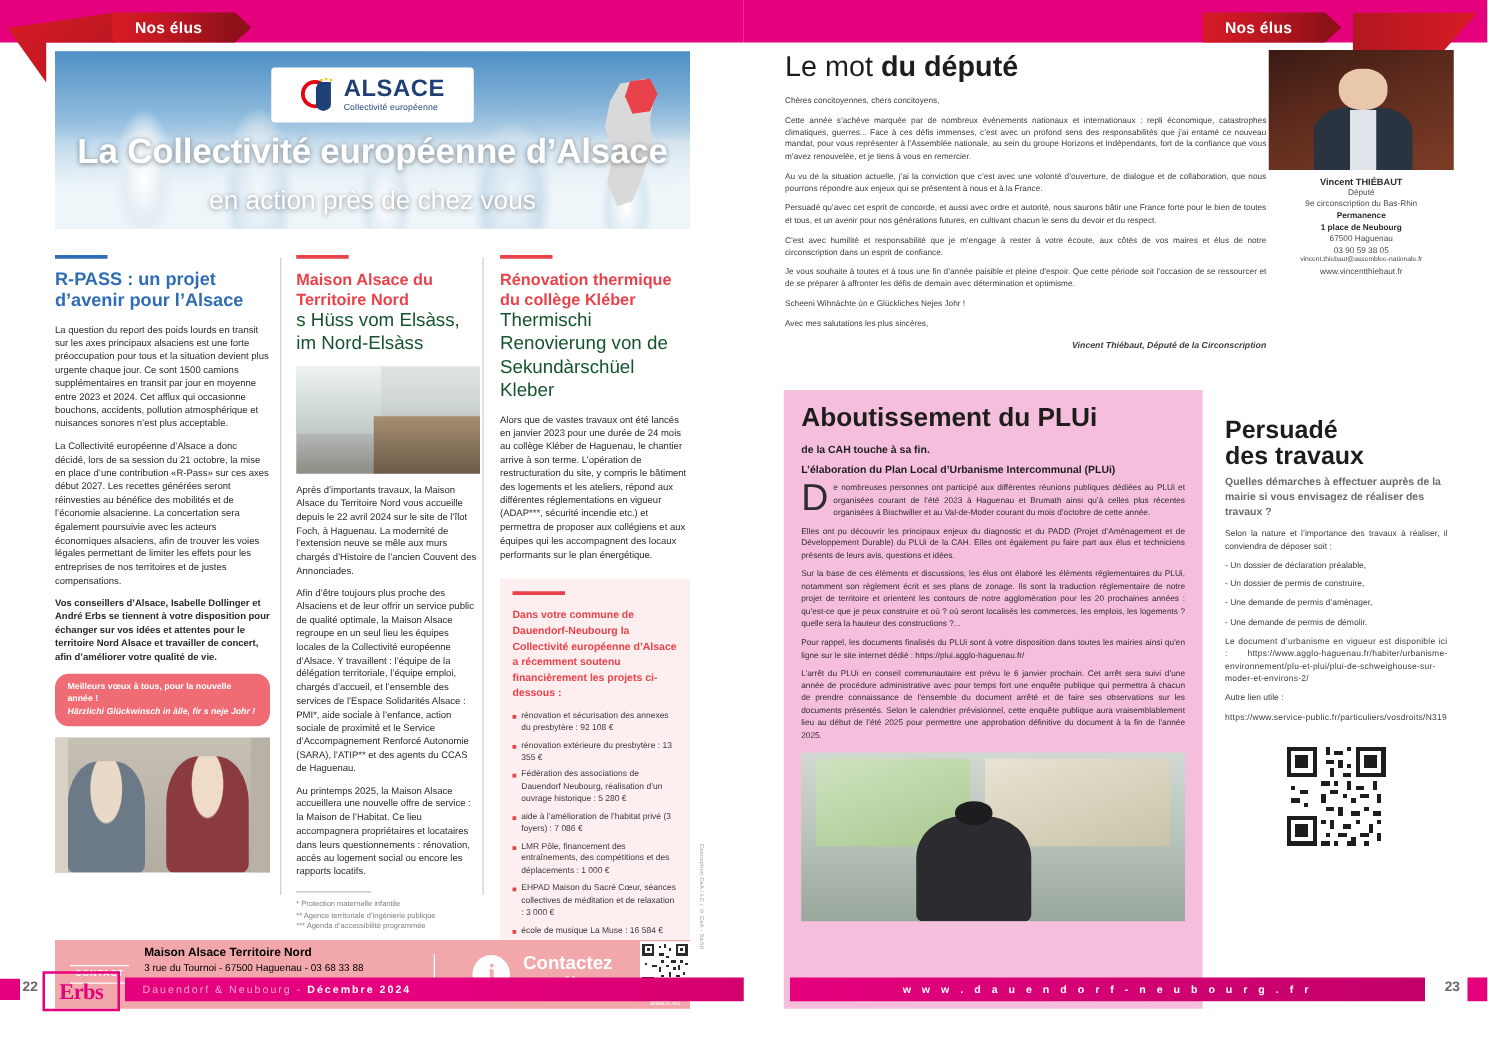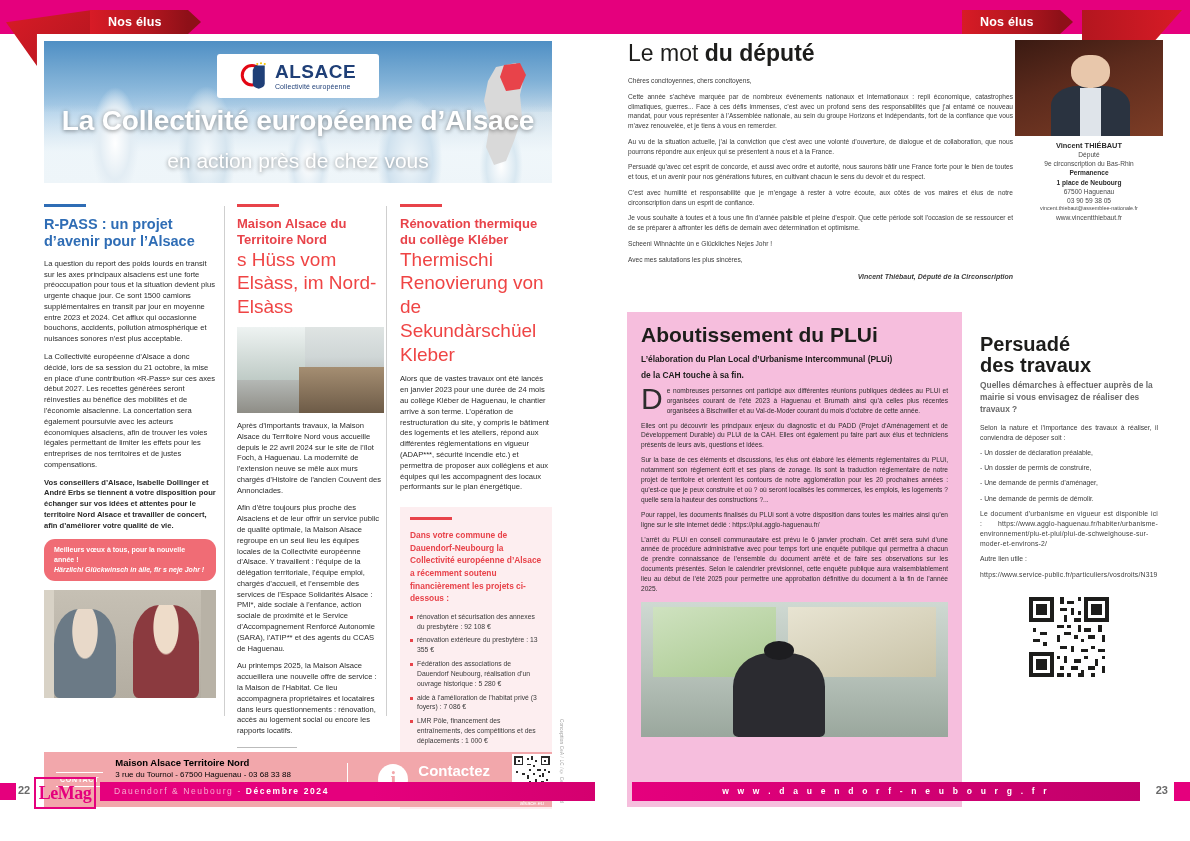--- a/index.html
+++ b/index.html
@@ -100,21 +100,21 @@
   .vrule { position: absolute; top: 172px; width: 1px; background: #cfcfcf; height: 510px; }
   .vrule.v1 { left: 224px; }
   .vrule.v2 { left: 386px; }
 
   .rule { height: 3px; width: 42px; margin-bottom: 9px; }
   .rule.blue { background: #2f6db5; }
   .rule.red { background: #e8434a; }
 
   h3.blue { font-size: 14.5px; font-weight: bold; color: #2f6db5; line-height: 1.2; margin-bottom: 8px; }
   h3.red { font-size: 13px; font-weight: bold; color: #e8434a; line-height: 1.22; }
-  h4.redlight { font-size: 19px; font-weight: normal; color: #ef4444; line-height: 1.25; margin-bottom: 8px; }
+  h4.redlight { font-size: 15px; font-weight: normal; color: #14532d; line-height: 1.25; margin-bottom: 8px; }
 
   p.body { font-size: 7.6px; line-height: 1.42; color: #2b2b2b; margin-bottom: 7px; }
   p.body.bold { font-weight: bold; }
 
   .pill {
     background: #f06c75; color: #fff; border-radius: 11px;
     padding: 6px 10px; font-size: 7px; line-height: 1.45; font-weight: bold;
     margin-top: 5px; margin-bottom: 9px;
   }
   .pill .it { font-style: italic; }
@@ -452,21 +452,21 @@
           </g>
         </svg>
         <div class="qcap">alsace.eu</div>
       </div>
     </div>
   </div>
 
   <div class="foot-left">
     <div class="pinksq"></div>
     <div class="pgno">22</div>
-    <div class="lemag">LeMag</div>
+    <div class="lemag">Erbs</div>
     <div class="bar">
       <span>Dauendorf &amp; Neubourg</span>
       <span>-</span>
       <b>Décembre 2024</b>
     </div>
   </div>
 
   <div class="right-page">
 
     <div class="mot">
@@ -494,22 +494,22 @@
       <div class="ln b">Permanence</div>
       <div class="ln b">1 place de Neubourg</div>
       <div class="ln">67500 Haguenau</div>
       <div class="ln">03 90 59 38 05</div>
       <div class="ln sm">vincent.thiebaut@assemblee-nationale.fr</div>
       <div class="ln">www.vincentthiebaut.fr</div>
     </div>
 
     <div class="plui">
       <h1>Aboutissement du PLUi</h1>
+      <div class="sub">de la CAH touche à sa fin.</div>
       <div class="sub">L’élaboration du Plan Local d’Urbanisme Intercommunal (PLUi)</div>
-      <div class="sub">de la CAH touche à sa fin.</div>
       <p class="dropcap">De nombreuses personnes ont participé aux différentes réunions publiques dédiées au PLUi et organisées courant de l’été 2023 à Haguenau et Brumath ainsi qu’à celles plus récentes organisées à Bischwiller et au Val-de-Moder courant du mois d’octobre de cette année.</p>
       <p>Elles ont pu découvrir les principaux enjeux du diagnostic et du PADD (Projet d’Aménagement et de Développement Durable) du PLUi de la CAH. Elles ont également pu faire part aux élus et techniciens présents de leurs avis, questions et idées.</p>
       <p>Sur la base de ces éléments et discussions, les élus ont élaboré les éléments réglementaires du PLUi, notamment son règlement écrit et ses plans de zonage. Ils sont la traduction réglementaire de notre projet de territoire et orientent les contours de notre agglomération pour les 20 prochaines années : qu’est-ce que je peux construire et où ? où seront localisés les commerces, les emplois, les logements ? quelle sera la hauteur des constructions ?...</p>
       <p>Pour rappel, les documents finalisés du PLUi sont à votre disposition dans toutes les mairies ainsi qu’en ligne sur le site internet dédié : https://plui.agglo-haguenau.fr/</p>
       <p>L’arrêt du PLUi en conseil communautaire est prévu le 6 janvier prochain. Cet arrêt sera suivi d’une année de procédure administrative avec pour temps fort une enquête publique qui permettra à chacun de prendre connaissance de l’ensemble du document arrêté et de faire ses observations sur les documents présentés. Selon le calendrier prévisionnel, cette enquête publique aura vraisemblablement lieu au début de l’été 2025 pour permettre une approbation définitive du document à la fin de l’année 2025.</p>
       <div class="ph">
         <div class="panelA"></div>
           <div class="panelB"></div>
           <div class="person"></div>
       </div>

